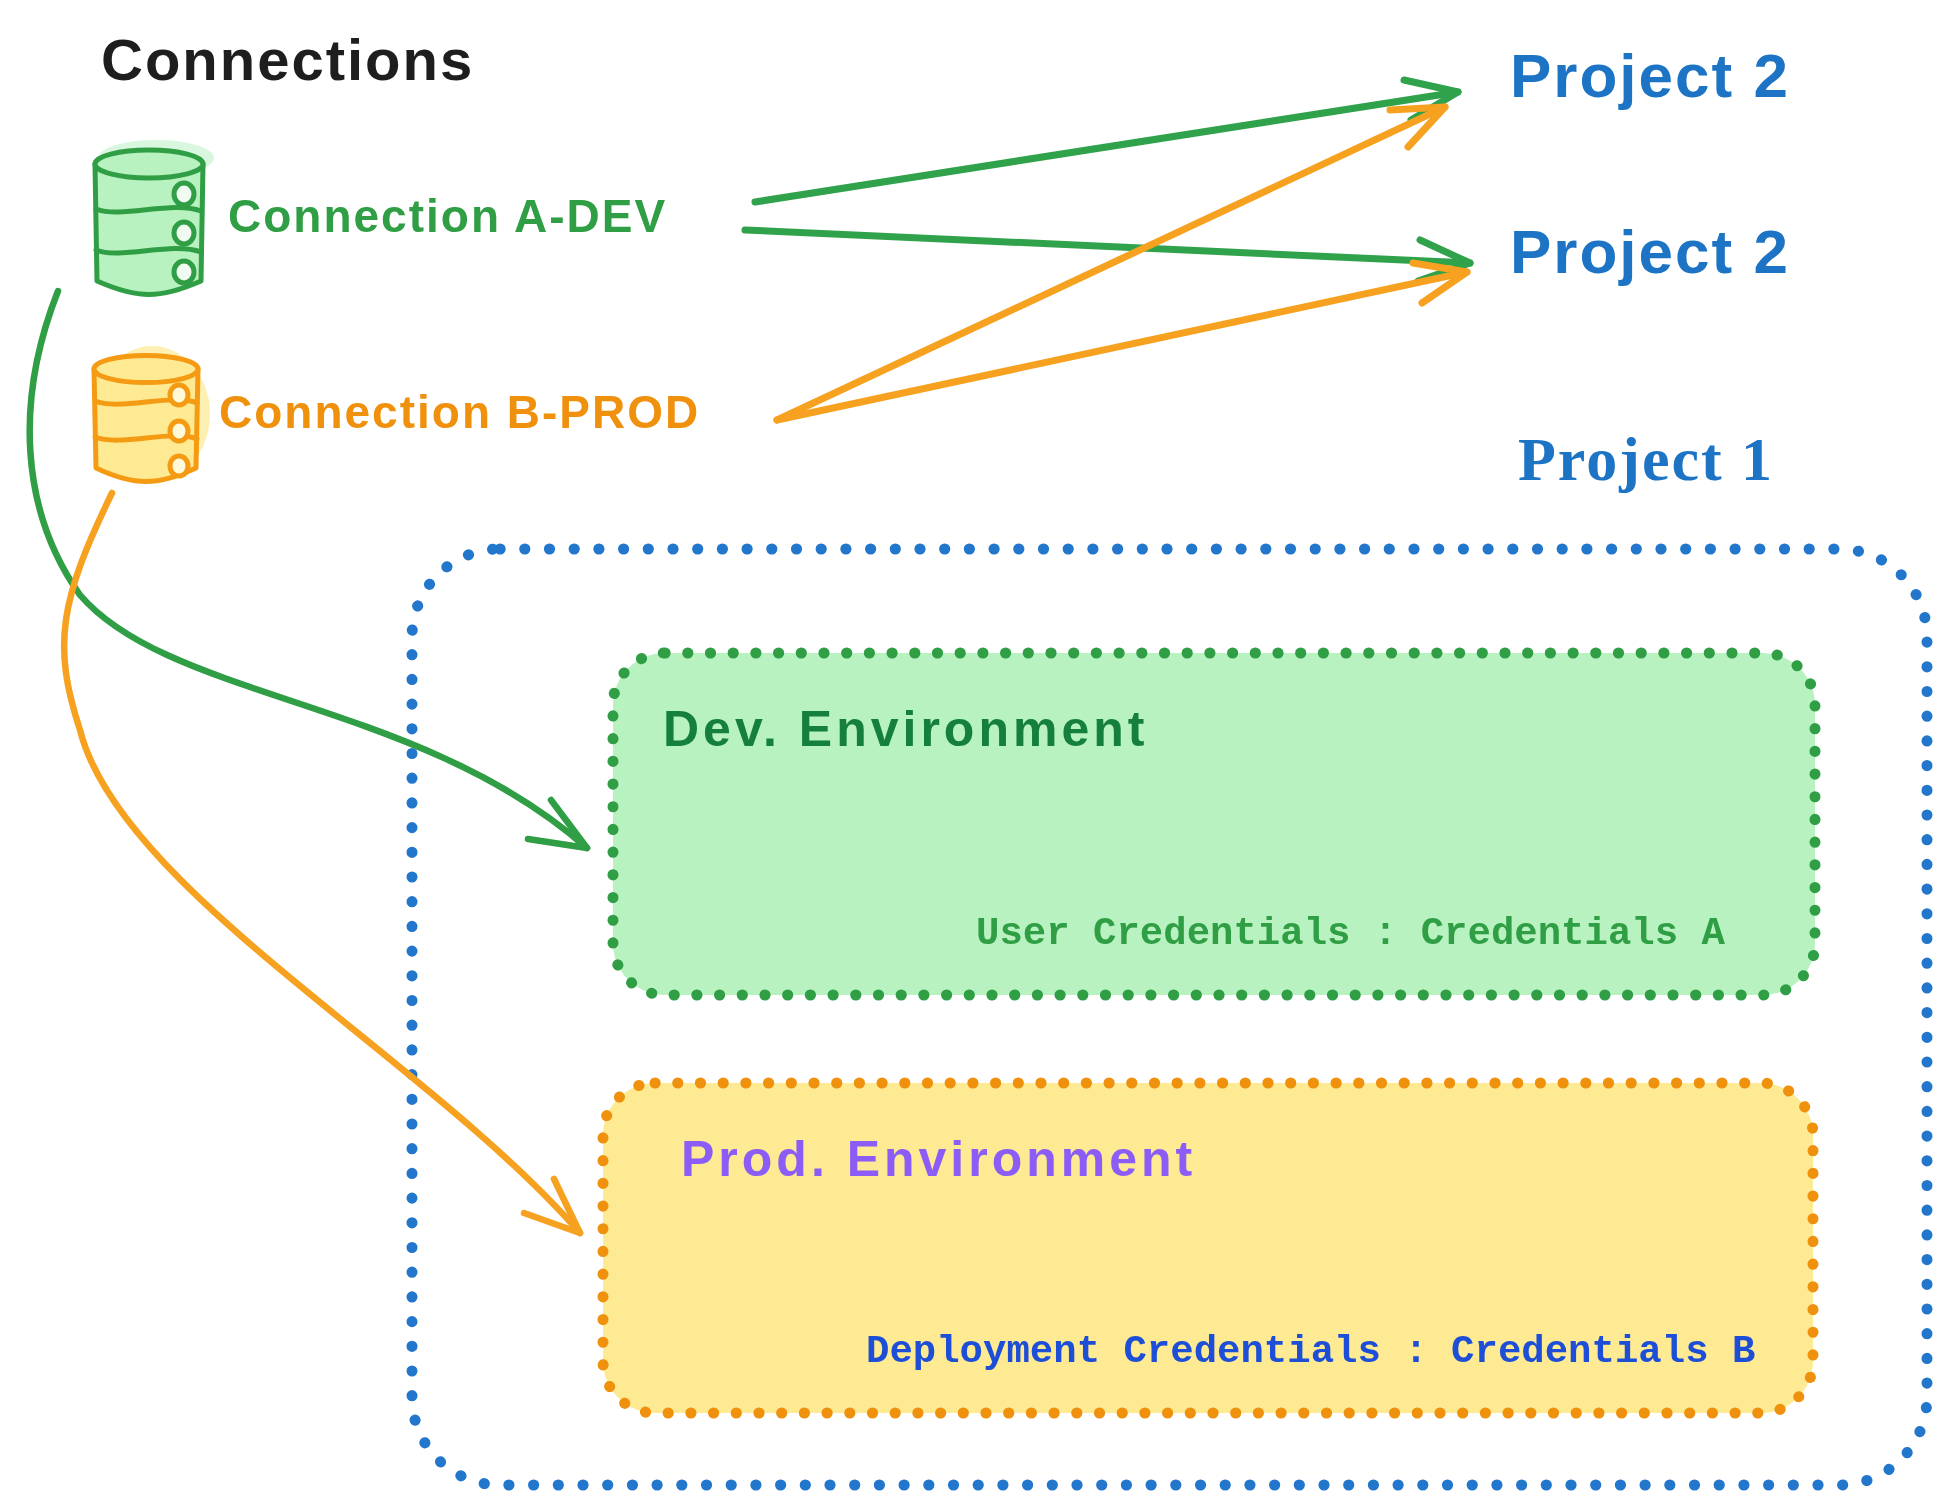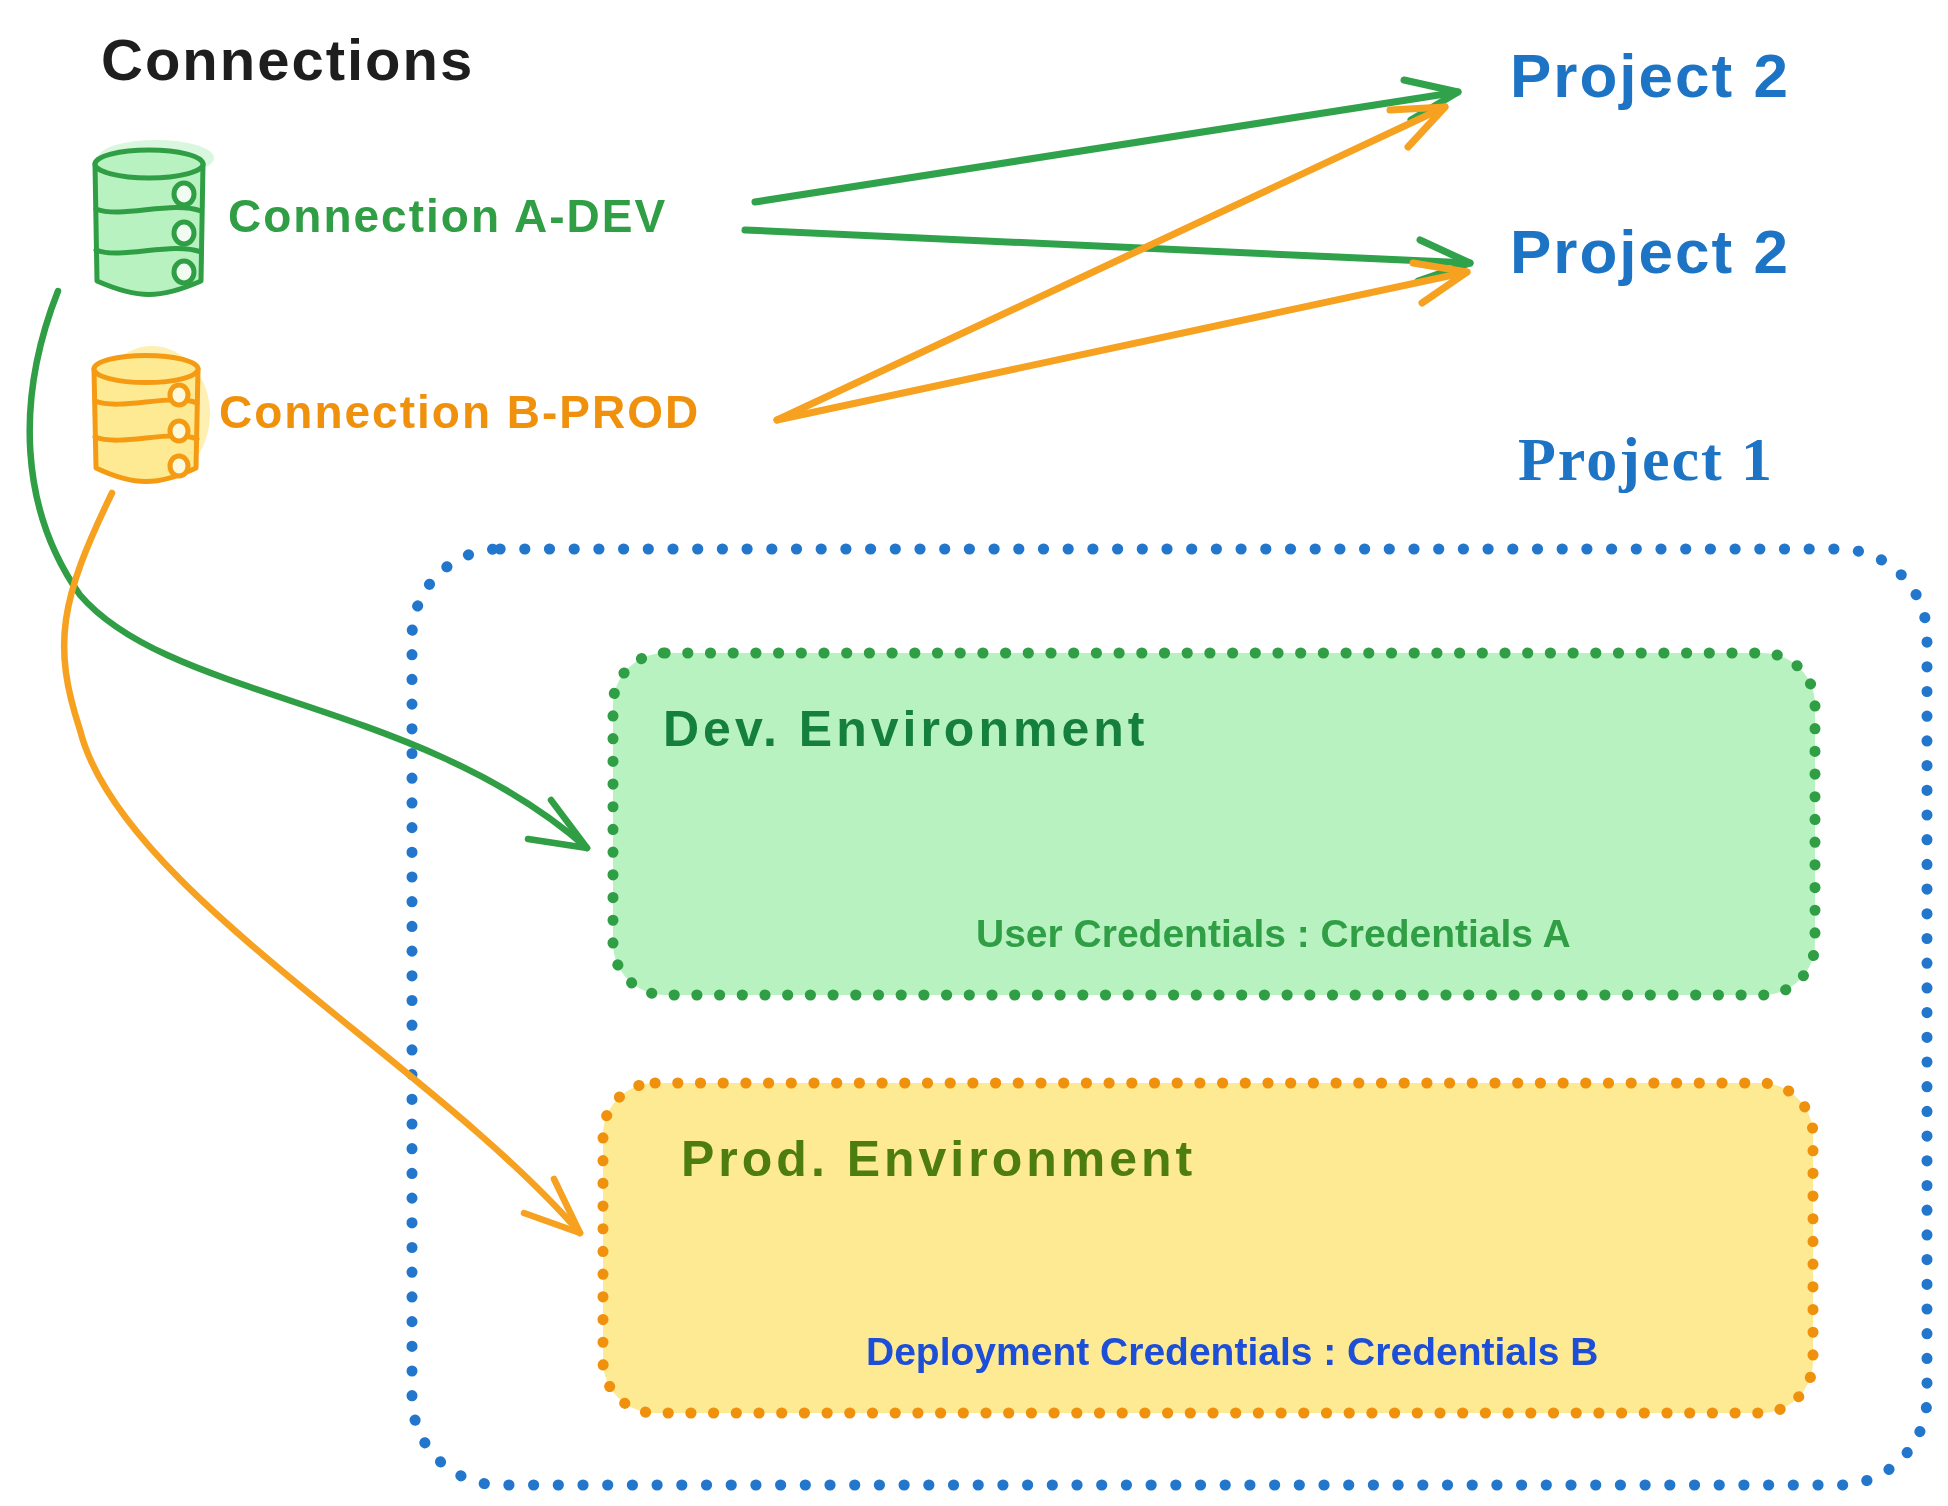--- a/index.html
+++ b/index.html
@@ -6,36 +6,36 @@
   .canvas{
     position:relative;
     width:1948px;height:1506px;
     background:#ffffff;
     overflow:hidden;
     font-family:"Liberation Sans", sans-serif;
   }
   .layer{position:absolute;left:0;top:0;}
   .txt{position:absolute;white-space:nowrap;}
   .hand{font-family:"Liberation Sans", sans-serif;font-weight:700;}
-  .mono{font-family:Liberation Sans, sans-serif;font-weight:700;}
+  .mono{font-family:Liberation Mono, monospace;font-weight:700;}
 
   .title{left:101px;top:26px;font-size:58px;letter-spacing:2px;color:#1e1e1e;}
 
   .conn-label{font-size:46px;letter-spacing:2px;}
   .conn-a{left:228px;top:189px;color:#2f9e44;}
   .conn-b{left:219px;top:385px;color:#f0910e;}
 
   .project{font-size:62px;letter-spacing:2px;color:#1e74c4;}
   .p3{left:1510px;top:40px;}
   .p2{left:1510px;top:216px;}
   .p1{left:1518px;top:424px;font-family:Liberation Serif, serif;}
 
   .env-title{font-size:50px;letter-spacing:4px;}
   .dev-title{left:663px;top:700px;color:#15803d;}
-  .prod-title{left:681px;top:1130px;color:#4d7c0f;}
+  .prod-title{left:681px;top:1130px;color:#8b5cf6;}
 
   .creds{font-size:39px;}
   .creds-dev{left:976px;top:912px;color:#2f9e44;}
   .creds-prod{left:866px;top:1330px;color:#1d4ed8;}
 </style>
 </head>
 <body>
 
 <div class="canvas">
 

